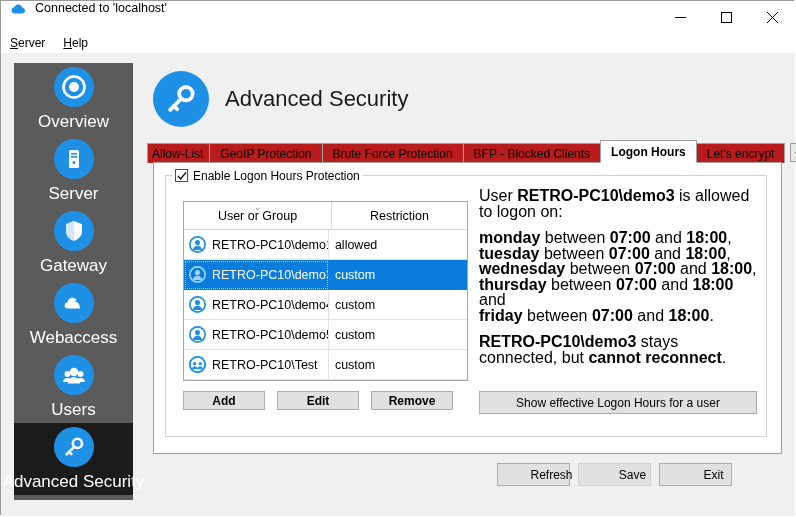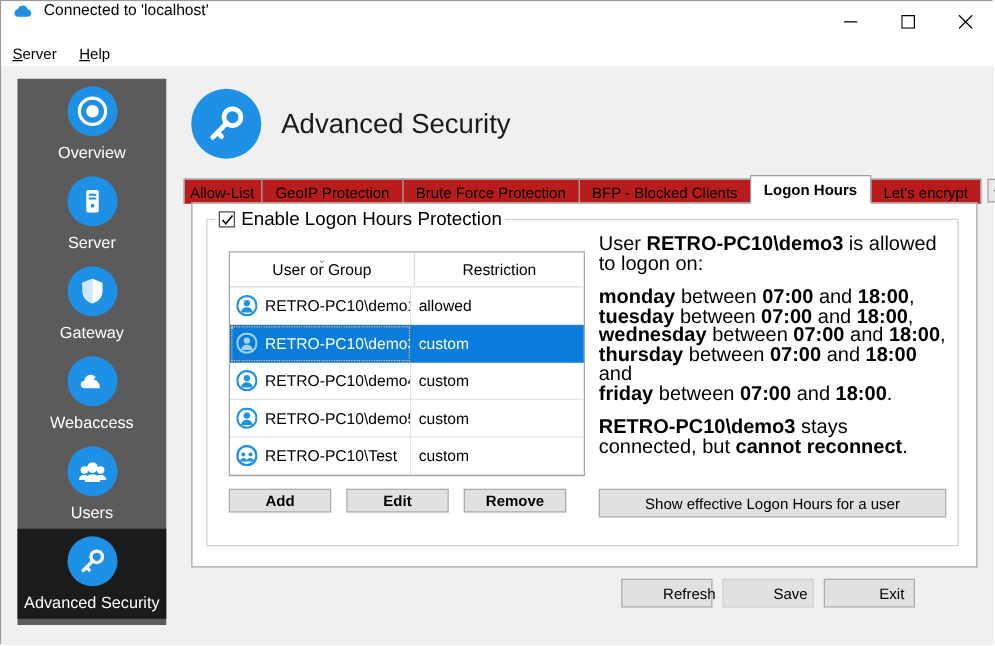--- a/index.html
+++ b/index.html
@@ -85,21 +85,21 @@
   }
   .side-item.selected { background: #1b1b1b; }
   .side-icon {
     width: 40px; height: 40px;
     border-radius: 50%;
     background: #1e90e6;
     display: flex; align-items: center; justify-content: center;
     margin-bottom: 5px;
   }
   .side-label {
-    font-size: 13px;
+    font-size: 17px;
     color: #ffffff;
     white-space: nowrap;
   }
 
   
   .content {
     position: absolute; left: 144px; top: 10px;
     width: 637px; height: 437px;
   }
   .page-header {
@@ -182,21 +182,21 @@
   }
   .checkbox {
     width: 13px; height: 13px;
     border: 1px solid #4d4d4d;
     background: #fff;
     display: inline-flex;
     align-items: center; justify-content: center;
     margin-right: 5px;
     box-sizing: border-box;
   }
-  .group-legend-text { font-size: 15px; white-space: nowrap; }
+  .group-legend-text { font-size: 12px; white-space: nowrap; }
 
   
   .table {
     position: absolute; left: 17px; top: 25px;
     width: 285px; height: 180px;
     border: 1px solid #a6a6a6;
     background: #ffffff;
     box-sizing: border-box;
   }
   .thead { display: flex; height: 27px; border-bottom: 1px solid #d9d9d9; position: relative; }

